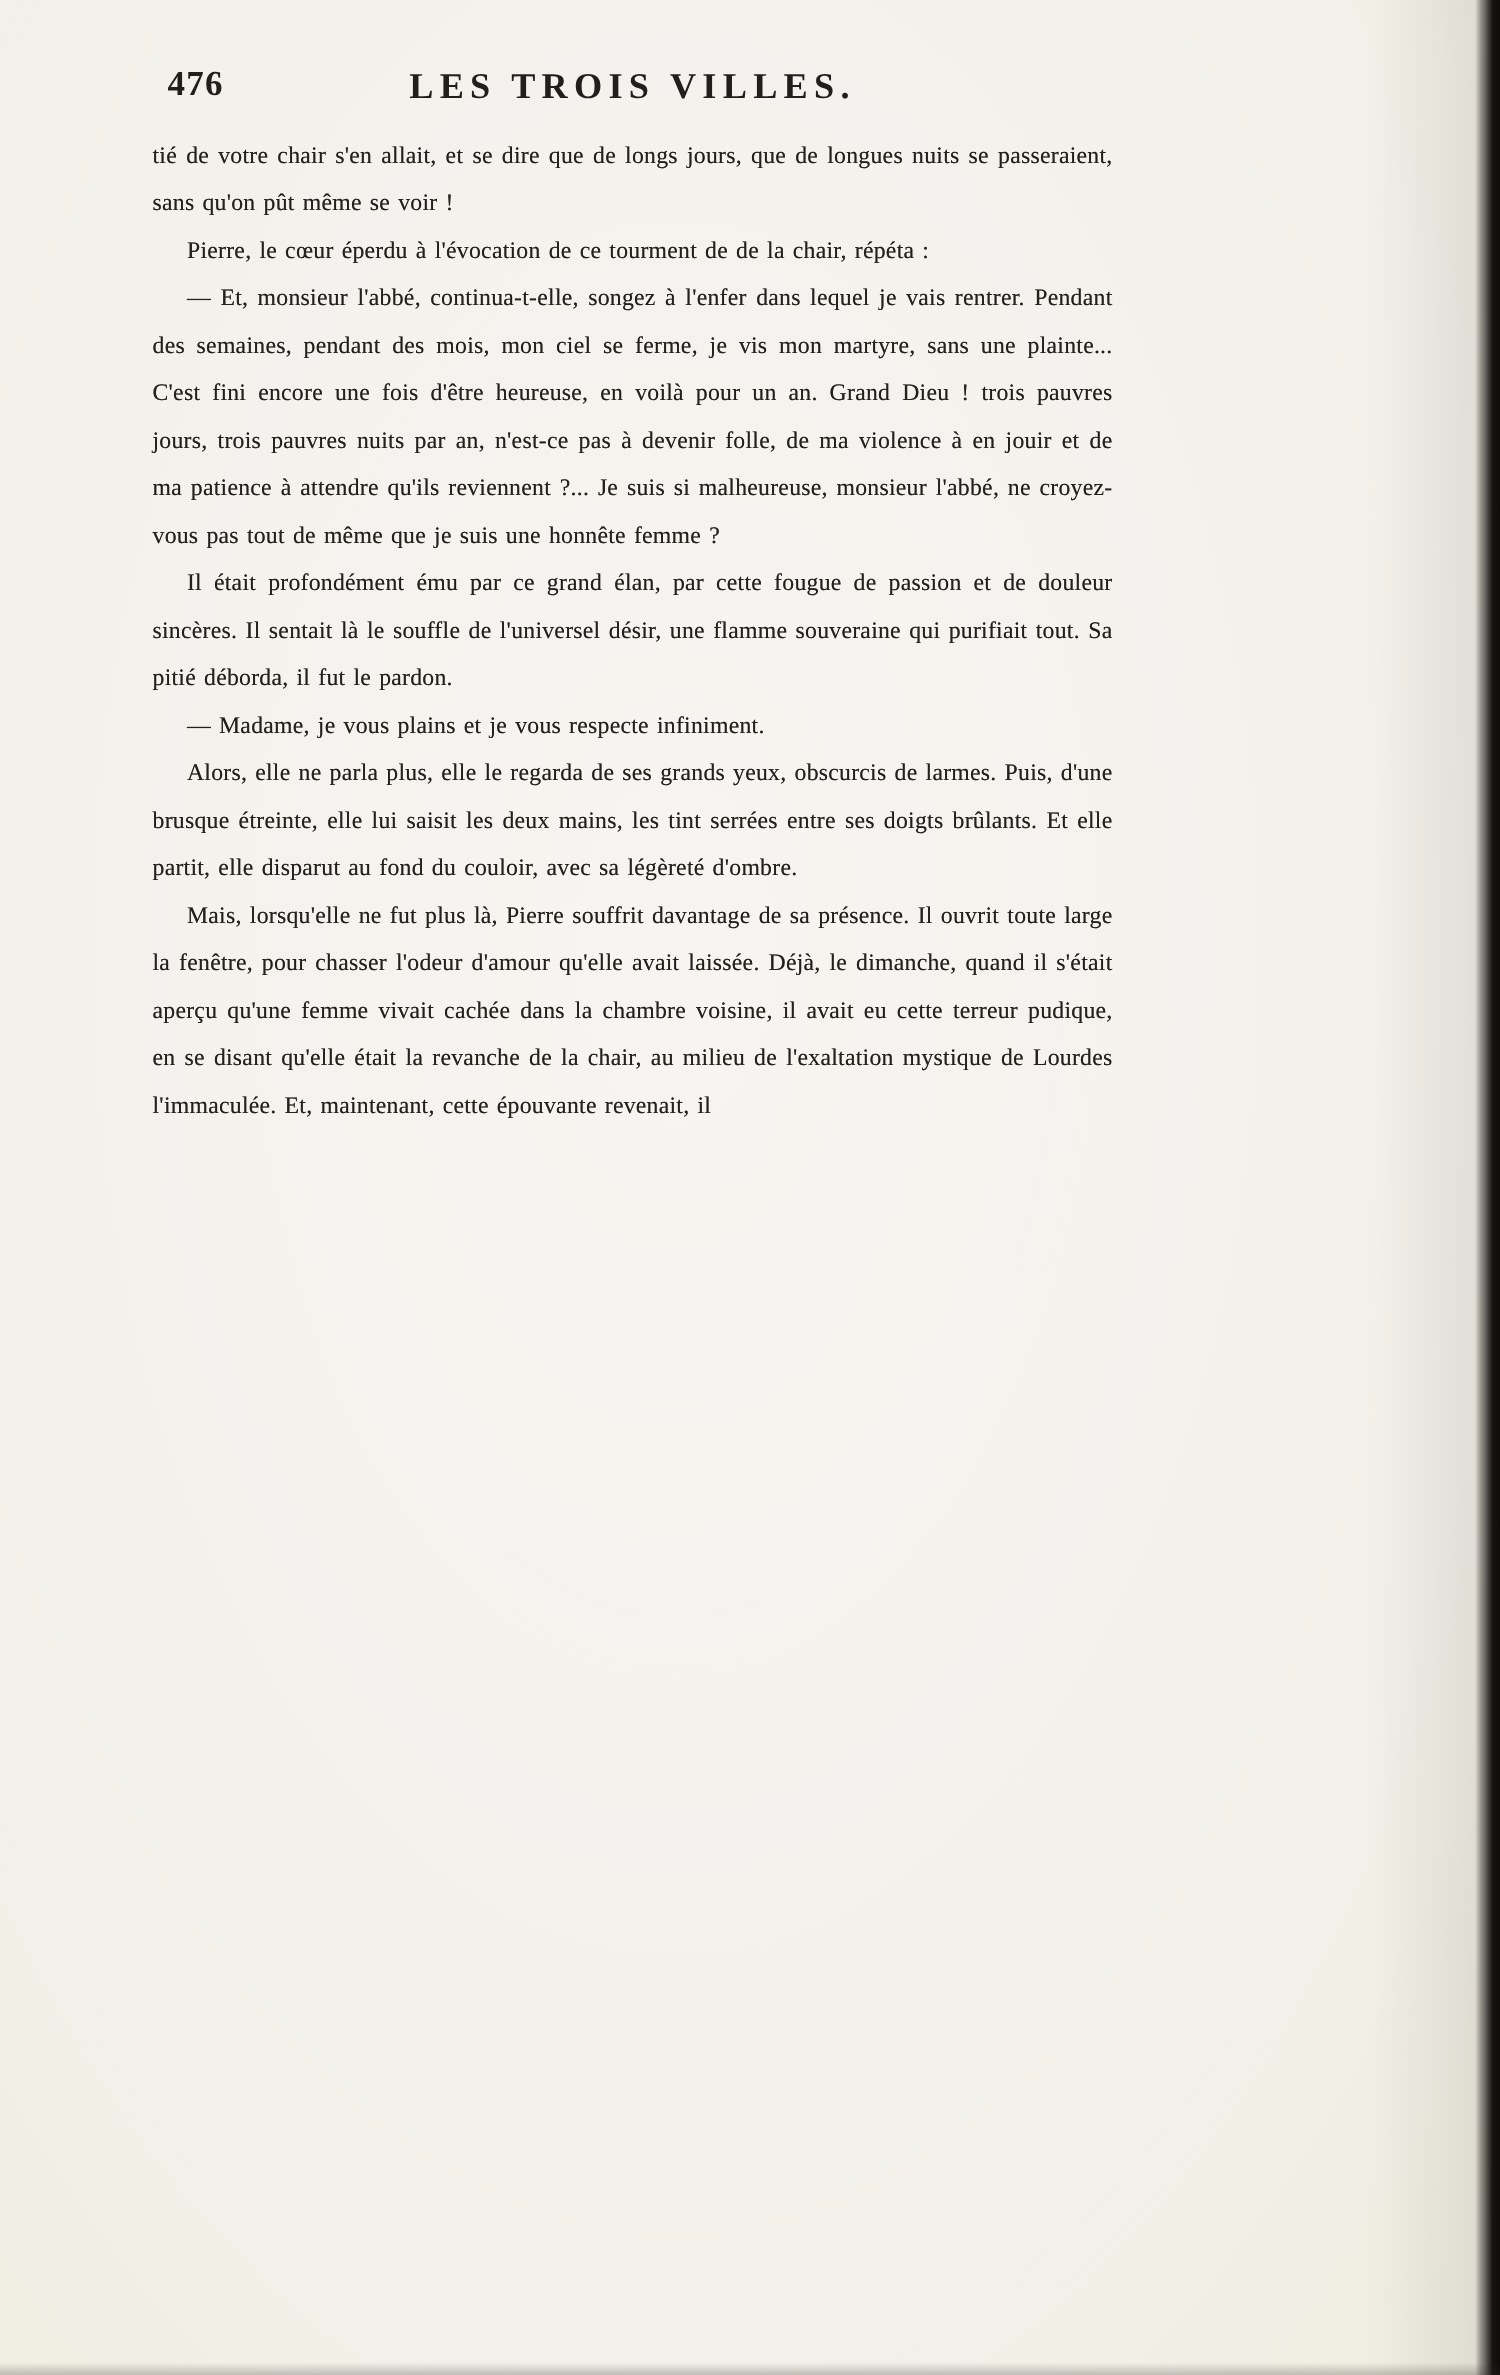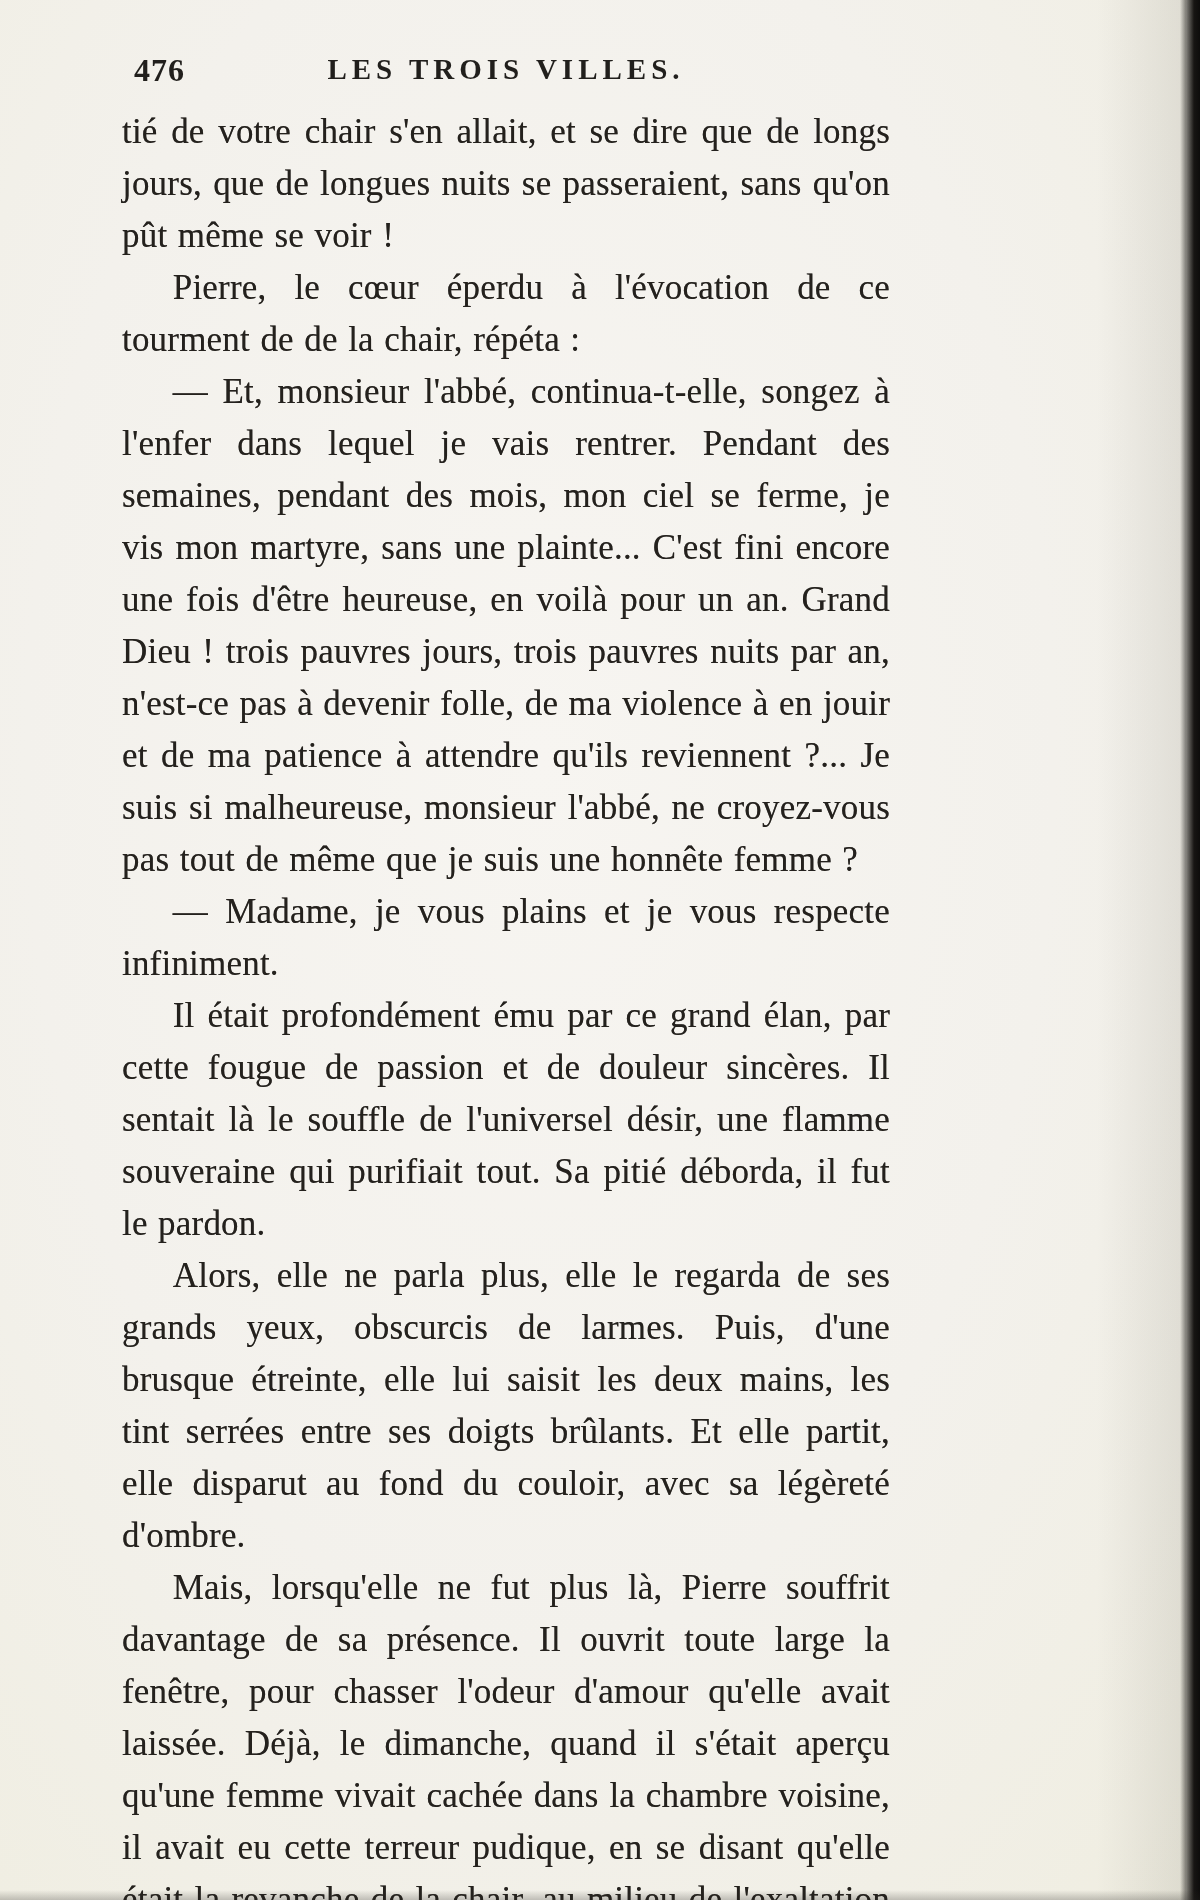--- a/index.html
+++ b/index.html
@@ -54,36 +54,36 @@
   }
   .page-header {
     position: relative;
     height: 46px;
     margin-bottom: 14px;
   }
   .page-number {
     position: absolute;
     left: 12px;
     top: 6px;
-    font-size: 32px;
+    font-size: 28px;
     font-weight: bold;
     letter-spacing: 1px;
   }
   .running-title {
     text-align: center;
     font-size: 29px;
     font-weight: bold;
     letter-spacing: 5px;
     padding-top: 7px;
     white-space: nowrap;
   }
   .text-block p {
     margin: 0;
-    font-size: 35px;
-    line-height: 52px;
+    font-size: 19px;
+    line-height: 38px;
     text-align: justify;
     text-indent: 1.45em;
     word-spacing: 1.5px;
     letter-spacing: 0.2px;
     color: #24211d;
     text-shadow: 0 0 0.4px rgba(30,28,25,0.55);
   }
   .text-block p.noindent {
     text-indent: 0;
   }
@@ -97,22 +97,22 @@
 
     <div class="page-header">
       <span class="page-number">476</span>
       <div class="running-title">LES TROIS VILLES.</div>
     </div>
 
     <div class="text-block">
       <p class="noindent">tié de votre chair s'en allait, et se dire que de longs jours, que de longues nuits se passeraient, sans qu'on pût même se voir !</p>
       <p>Pierre, le cœur éperdu à l'évocation de ce tourment de de la chair, répéta :</p>
       <p>— Et, monsieur l'abbé, continua-t-elle, songez à l'enfer dans lequel je vais rentrer. Pendant des semaines, pendant des mois, mon ciel se ferme, je vis mon martyre, sans une plainte... C'est fini encore une fois d'être heureuse, en voilà pour un an. Grand Dieu ! trois pauvres jours, trois pauvres nuits par an, n'est-ce pas à devenir folle, de ma violence à en jouir et de ma patience à attendre qu'ils reviennent ?... Je suis si malheureuse, monsieur l'abbé, ne croyez-vous pas tout de même que je suis une honnête femme ?</p>
+      <p>Il était profondément ému par ce grand élan, par cette fougue de passion et de douleur sincères. Il sentait là le souffle de l'universel désir, une flamme souveraine qui purifiait tout. Sa pitié déborda, il fut le pardon.</p>
       <p>— Madame, je vous plains et je vous respecte infiniment.</p>
-      <p>Il était profondément ému par ce grand élan, par cette fougue de passion et de douleur sincères. Il sentait là le souffle de l'universel désir, une flamme souveraine qui purifiait tout. Sa pitié déborda, il fut le pardon.</p>
       <p>Alors, elle ne parla plus, elle le regarda de ses grands yeux, obscurcis de larmes. Puis, d'une brusque étreinte, elle lui saisit les deux mains, les tint serrées entre ses doigts brûlants. Et elle partit, elle disparut au fond du couloir, avec sa légèreté d'ombre.</p>
       <p>Mais, lorsqu'elle ne fut plus là, Pierre souffrit davantage de sa présence. Il ouvrit toute large la fenêtre, pour chasser l'odeur d'amour qu'elle avait laissée. Déjà, le dimanche, quand il s'était aperçu qu'une femme vivait cachée dans la chambre voisine, il avait eu cette terreur pudique, en se disant qu'elle était la revanche de la chair, au milieu de l'exaltation mystique de Lourdes l'immaculée. Et, maintenant, cette épouvante revenait, il</p>
     </div>
 
   </div>
 
   <div class="scan-edge-soft"></div>
   <div class="scan-edge"></div>
   <div class="scan-bottom"></div>
 

